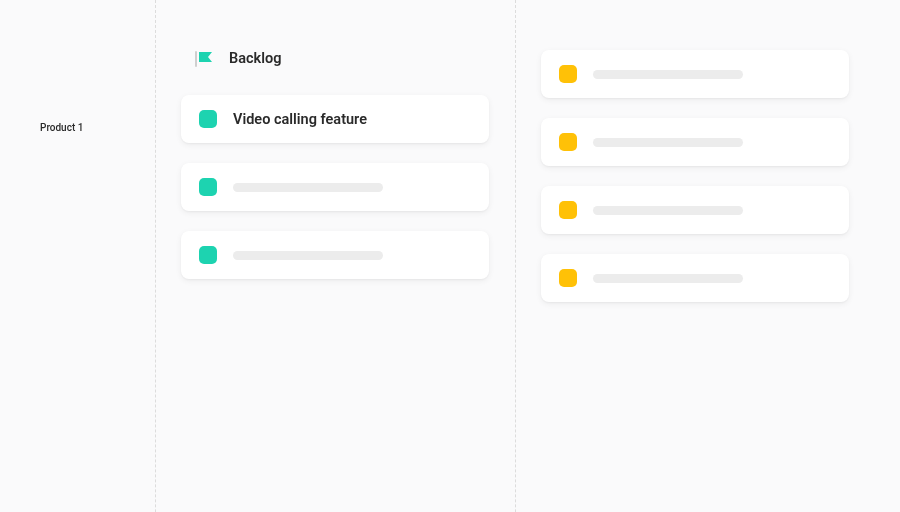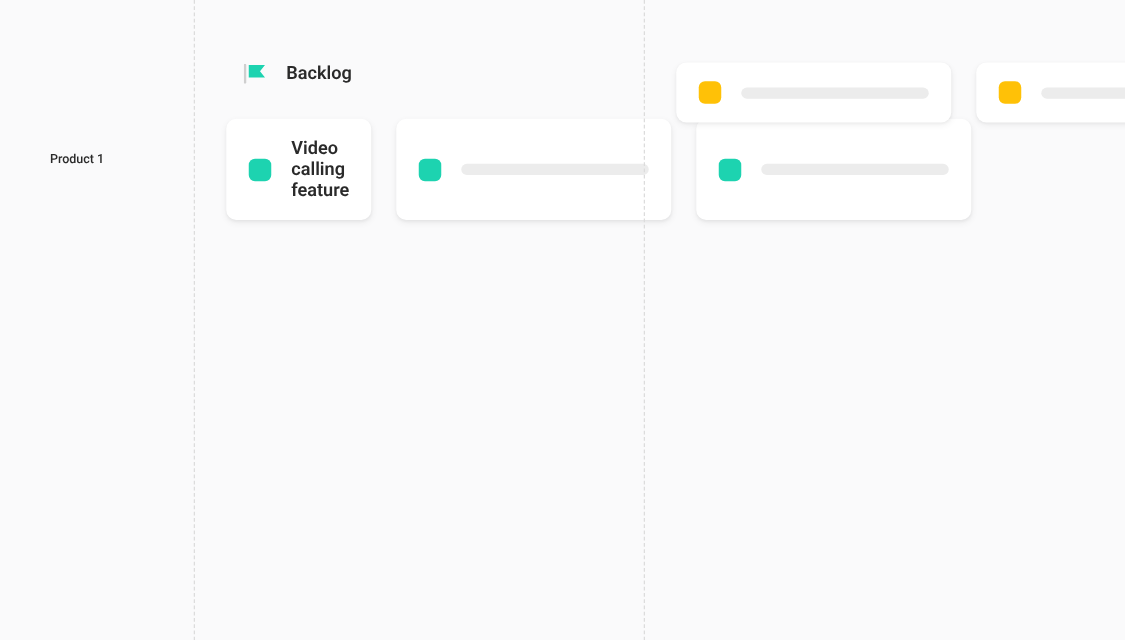--- a/index.html
+++ b/index.html
@@ -55,21 +55,21 @@
     position: relative;
   }
   .flag-icon svg { display: block; }
   .col-title {
     font-size: 14.5px;
     font-weight: 600;
     color: #2a2a2a;
   }
   .cards {
     display: flex;
-    flex-direction: row;
+    flex-direction: column;
     gap: 20px;
   }
   .card {
     background: #fff;
     border-radius: 8px;
     box-shadow: 0 2px 6px rgba(0,0,0,0.06), 0 1px 2px rgba(0,0,0,0.04);
     padding: 15px 18px;
     display: flex;
     align-items: center;
     gap: 16px;

